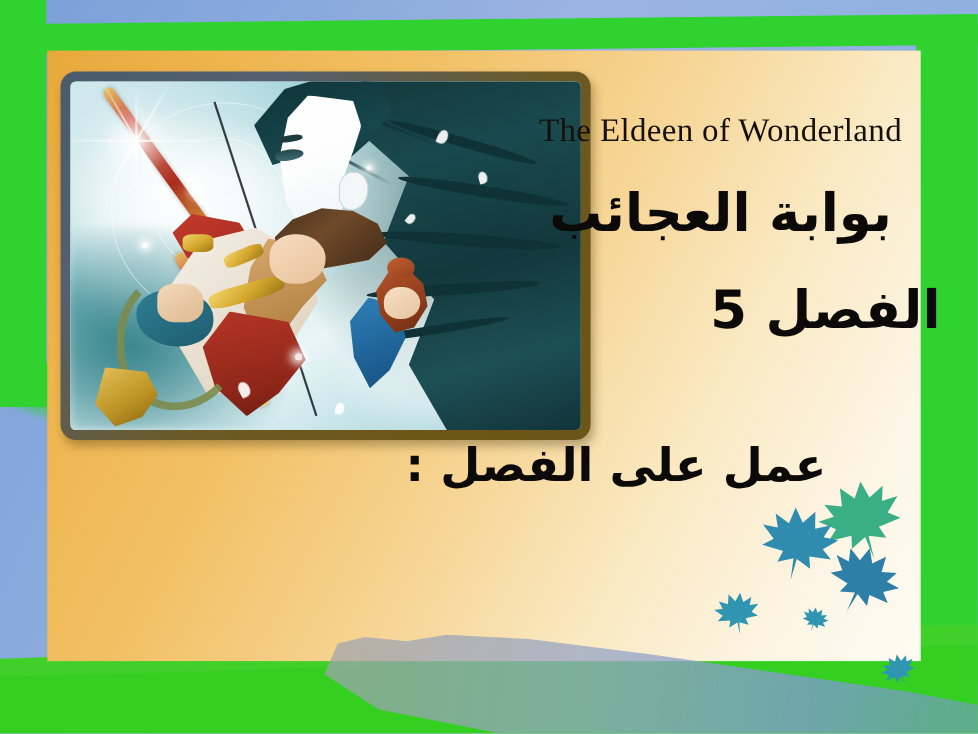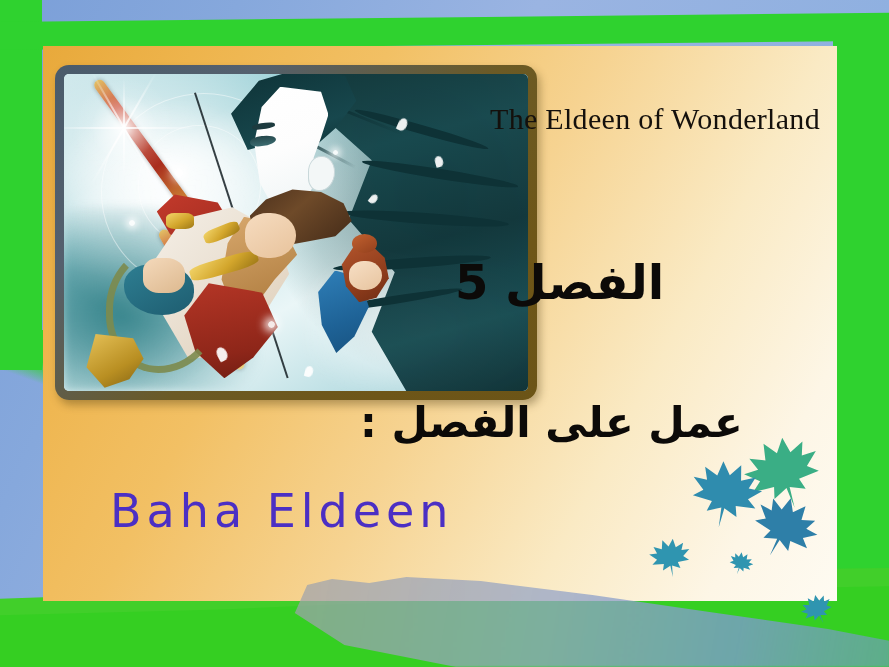--- a/index.html
+++ b/index.html
@@ -468,34 +468,34 @@
     font-size: 48px;
     font-weight: 700;
     color: #0c0a08;
     line-height: 1;
   }
   .chapter-ar {
     position: absolute;
     left: 455px;
     top: 258px;
     width: 400px;
-    text-align: left;
+    text-align: right;
     direction: rtl;
     font-family: "DejaVu Sans", "Liberation Sans", sans-serif;
     font-size: 48px;
     font-weight: 700;
     color: #0c0a08;
     line-height: 1;
   }
   .credit-label-ar {
     position: absolute;
     left: 360px;
     top: 402px;
     width: 400px;
-    text-align: left;
+    text-align: center;
     direction: rtl;
     font-family: "DejaVu Sans", "Liberation Sans", sans-serif;
     font-size: 42px;
     font-weight: 700;
     color: #0c0a08;
     line-height: 1;
   }
   .credit-name {
     position: absolute;
     left: 110px;
@@ -619,17 +619,17 @@
       <use href="#maple" fill="#2f95b0"></use>
     </svg>
   <svg class="leaf" style="left:728px;top:550px;transform:rotate(20deg);" width="26" height="26" viewBox="0 0 100 100">
       <use href="#maple" fill="#2f95b0"></use>
     </svg>
   <svg class="leaf" style="left:800px;top:592px;transform:rotate(-24deg);" width="34" height="34" viewBox="0 0 100 100">
       <use href="#maple" fill="#2f95b0"></use>
     </svg>
 
   <div class="title-en">The Eldeen of Wonderland</div>
+  <div class="title-ar">بوابة العجائب</div>
   <div class="chapter-ar">الفصل 5</div>
   <div class="credit-label-ar">عمل على الفصل :</div>
-  <div class="credit-name">Baha Eldeen</div>
 
 </div>
 
 </body></html>

